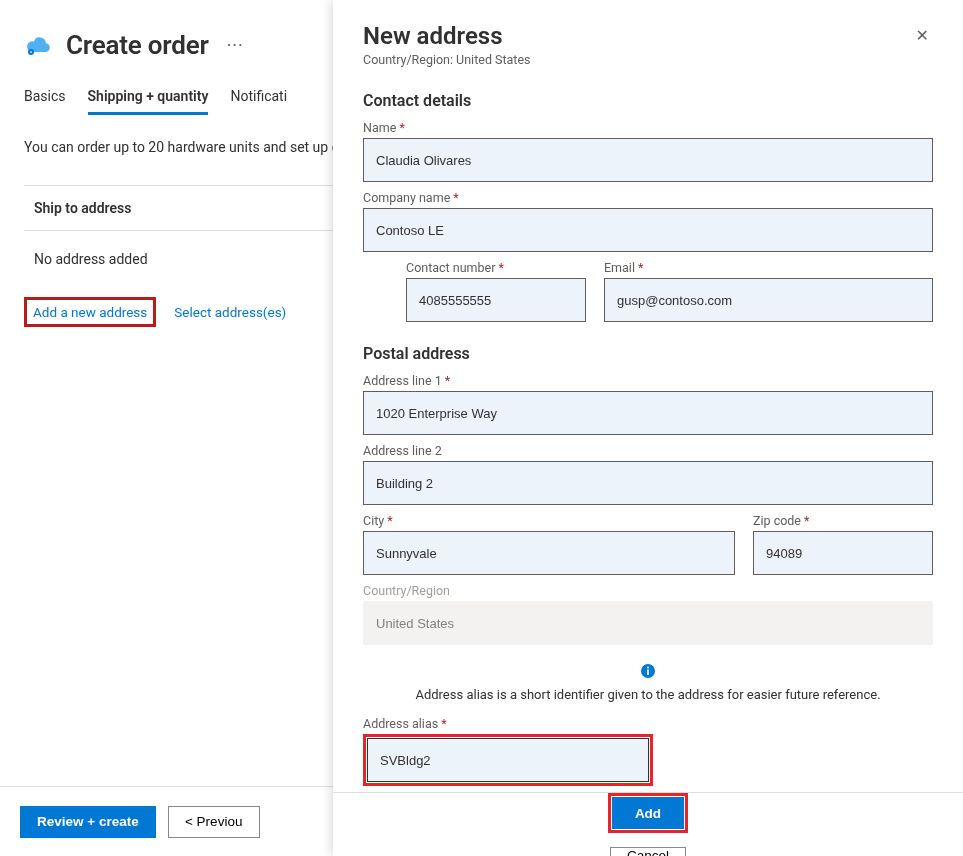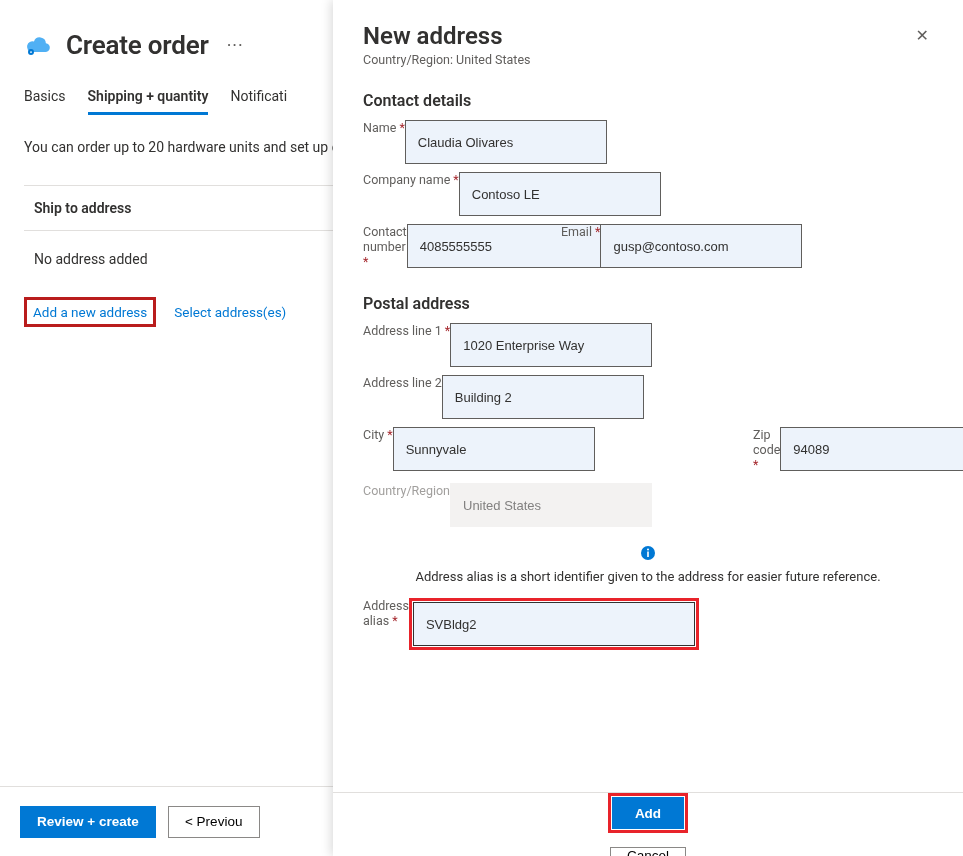--- a/index.html
+++ b/index.html
@@ -148,20 +148,21 @@
     padding: 4px;
   }
   .section-title {
     font-size: 16px;
     font-weight: 600;
     margin-bottom: 10px;
     margin-top: 6px;
   }
   .field {
     display: flex;
+    flex-direction: column;
     margin-bottom: 8px;
   }
   .field-label {
     font-size: 12.5px;
     color: #605e5c;
     margin-bottom: 3px;
   }
   .req::after {
     content: " *";
     color: #a4262c;
@@ -264,21 +265,21 @@
 
   <div class="field">
     <span class="field-label req">Name</span>
     <input class="input" value="Claudia Olivares" style="">
   </div>
   <div class="field">
     <span class="field-label req">Company name</span>
     <input class="input" value="Contoso LE" style="">
   </div>
   <div class="row">
-    <div class="field" style="flex:0 0 180px;">
+    <div class="field" style="flex:0 0 180px;margin-left:43px;">
       <span class="field-label req">Contact number</span>
       <input class="input" value="4085555555" style="">
     </div>
     <div class="field" style="flex:1;">
       <span class="field-label req">Email</span>
       <input class="input" value="gusp@contoso.com" style="">
     </div>
   </div>
 
   <div class="section-title" style="margin-top:14px;">Postal address</div>

